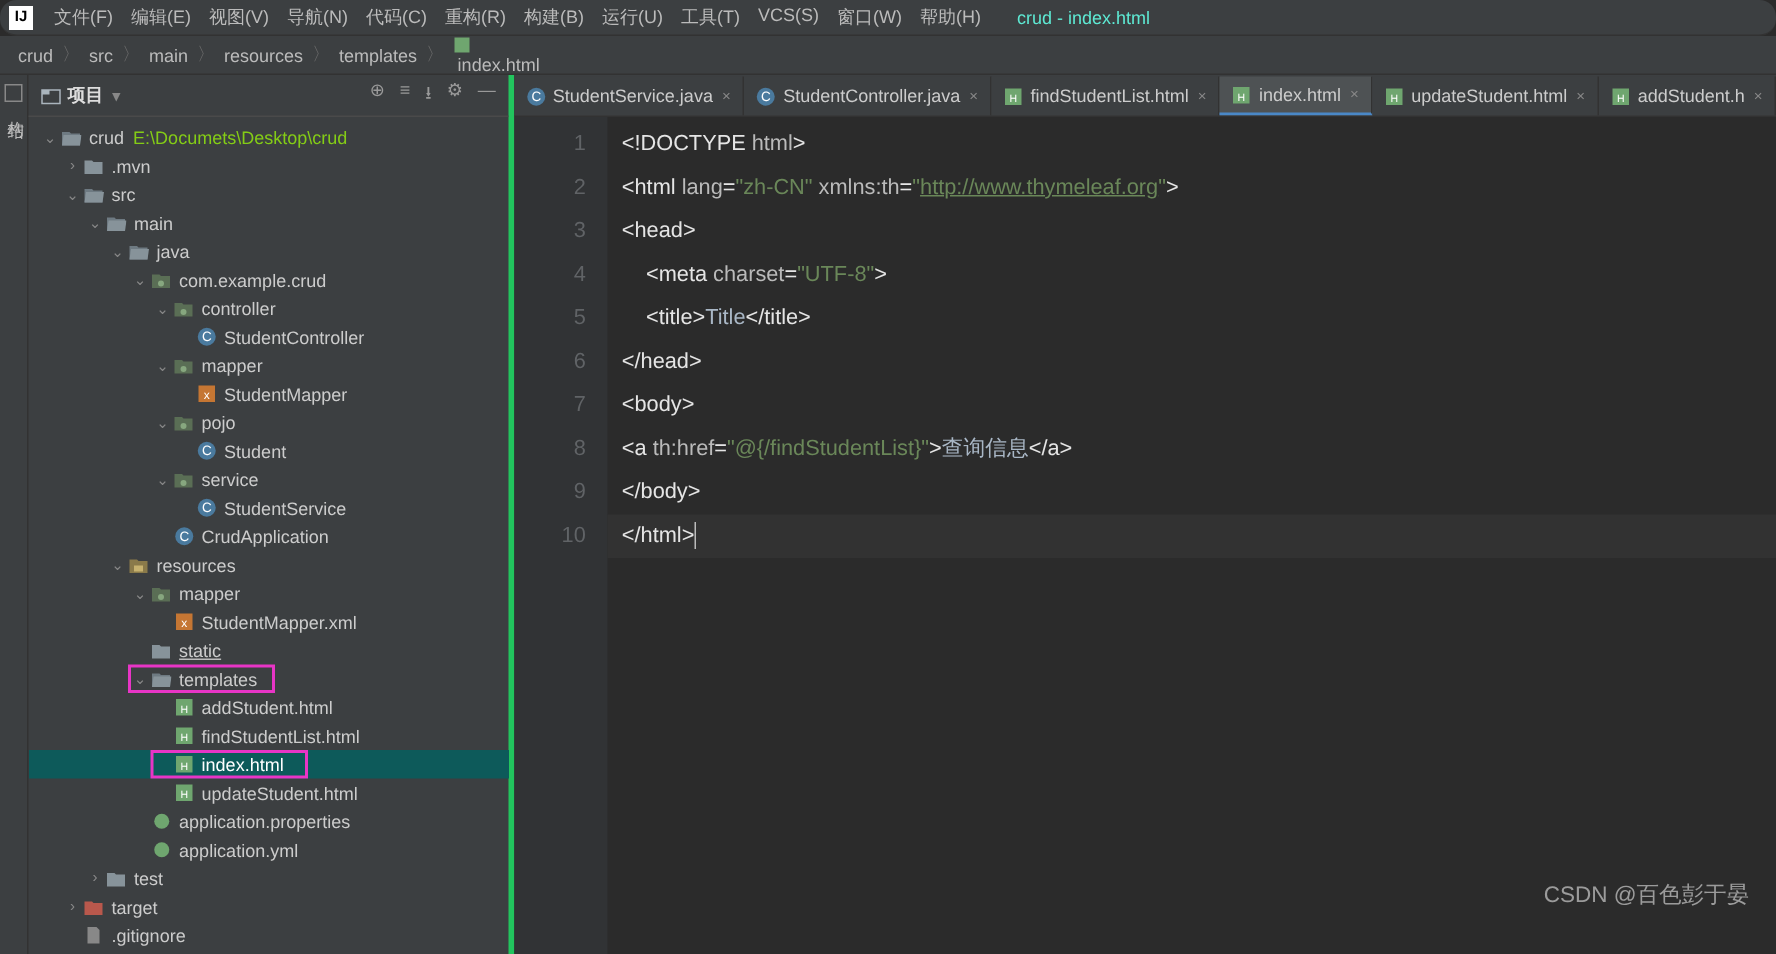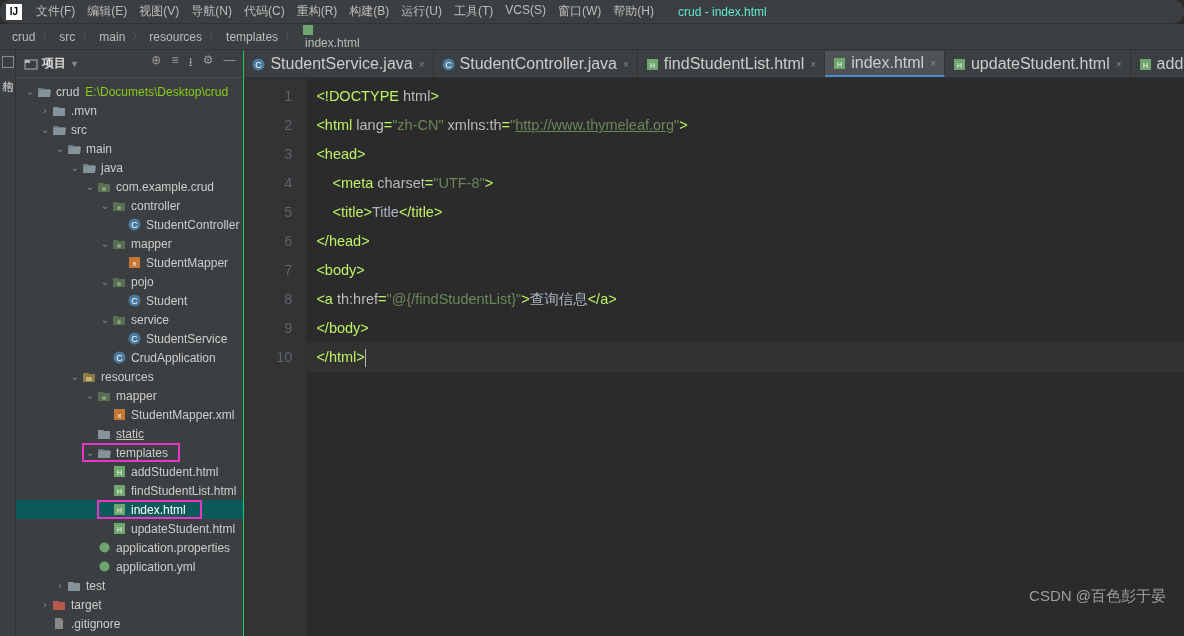--- a/index.html
+++ b/index.html
@@ -8,48 +8,48 @@
 .top-menu .logo { width:16px; height:16px; background:#fff; color:#000; font-size:10px; font-weight:bold; display:flex; align-items:center; justify-content:center; margin-right:8px; }
 .top-menu .mitem { padding:0 6px; color:#bbb; cursor:pointer; }
 .top-menu .title { margin-left:18px; color:#5eead4; }
 .breadcrumb { height:26px; background:#3c3f41; display:flex; align-items:center; padding:0 10px; border-bottom:1px solid #323232; }
 .breadcrumb .bc { color:#bbb; padding:0 2px; }
 .breadcrumb .sep { color:#6b6b6b; padding:0 4px; }
 .main { display:flex; height:586px; }
 .side-tab { width:20px; background:#3c3f41; border-right:1px solid #323232; display:flex; flex-direction:column; align-items:center; padding-top:6px; }
 .side-tab .v { writing-mode:vertical-rl; font-size:11px; color:#bbb; }
 .side-tab .sq { width:12px; height:12px; border:1px solid #888; margin-bottom:4px; }
-.project-panel { width:340px; background:#3c3f41; border-right:1px solid #22c55e; display:flex; flex-direction:column; }
+.project-panel { width:340px; background:#3c3f41; border-right:4px solid #22c55e; display:flex; flex-direction:column; }
 .panel-header { height:28px; display:flex; align-items:center; padding:0 8px; border-bottom:1px solid #4a4a4a; }
 .panel-header .title { display:flex; align-items:center; flex:1; font-weight:bold; color:#ddd; }
 .panel-header .tools { display:flex; gap:10px; color:#999; }
 .panel-header .tools span { cursor:pointer; }
 .tree { flex:1; overflow:auto; padding:4px 0; }
 .node { display:flex; align-items:center; height:19px; padding-right:4px; white-space:nowrap; cursor:pointer; }
 .node .arrow { width:12px; text-align:center; color:#888; font-size:10px; }
 .node .icon { width:16px; height:14px; margin-right:4px; display:flex; align-items:center; justify-content:center; font-size:10px; }
 .node .label { color:#ccc; }
 .node .hint { color:#84cc16; margin-left:6px; }
 .node.sel { background:#0d5a5a; }
 .node.sel .label { color:#fff; }
 .hl-box { position:absolute; border:2px solid #e835c6; pointer-events:none; }
 .editor-area { flex:1; display:flex; flex-direction:column; background:#2b2b2b; }
 .tabs { height:28px; background:#3c3f41; display:flex; align-items:flex-end; border-bottom:1px solid #323232; overflow:hidden; }
 .tab { height:26px; display:flex; align-items:center; padding:0 8px; border-right:1px solid #323232; background:#3c3f41; cursor:pointer; }
 .tab.active { background:#4e5254; border-bottom:2px solid #4a88c7; }
 .tab .ticon { margin-right:5px; font-size:10px; }
-.tab .tlabel { color:#ccc; font-size:16px; }
+.tab .tlabel { color:#ccc; font-size:12px; }
 .tab .tclose { margin-left:6px; color:#888; font-size:10px; }
 .editor { flex:1; display:flex; font-family:"JetBrains Mono",Consolas,monospace; font-size:14.5px; line-height:29px; }
 .gutter { width:62px; background:#313335; color:#606366; text-align:right; padding:4px 14px 0 0; }
 .gutter div { height:29px; }
 .code { flex:1; padding:4px 0 0 0; position:relative; }
 .code-line { height:29px; padding-left:10px; white-space:pre; }
 .code-line.hl { background:#323232; }
-.tk-tag { color:#bef264; }
+.tk-tag { color:#e5e5e5; }
 .tk-attr { color:#bababa; }
 .tk-str { color:#6a8759; }
 .tk-txt { color:#a9b7c6; }
 .tk-link { color:#6a8759; text-decoration:underline; }
 .cursor { display:inline-block; width:1px; height:18px; background:#bbb; vertical-align:middle; }
 .watermark { position:absolute; right:18px; bottom:30px; color:#d8d8d8; opacity:0.65; font-size:15px; }
 
 svg { display:block; }
 </style>
 </head>

